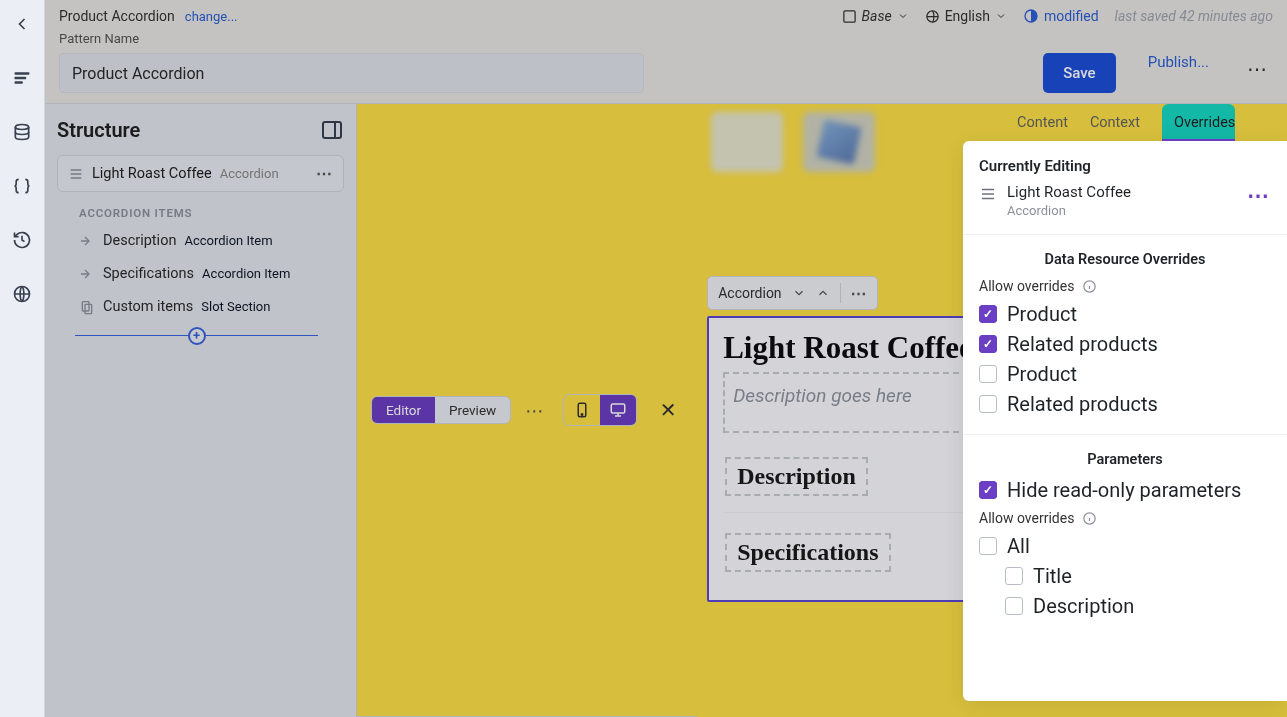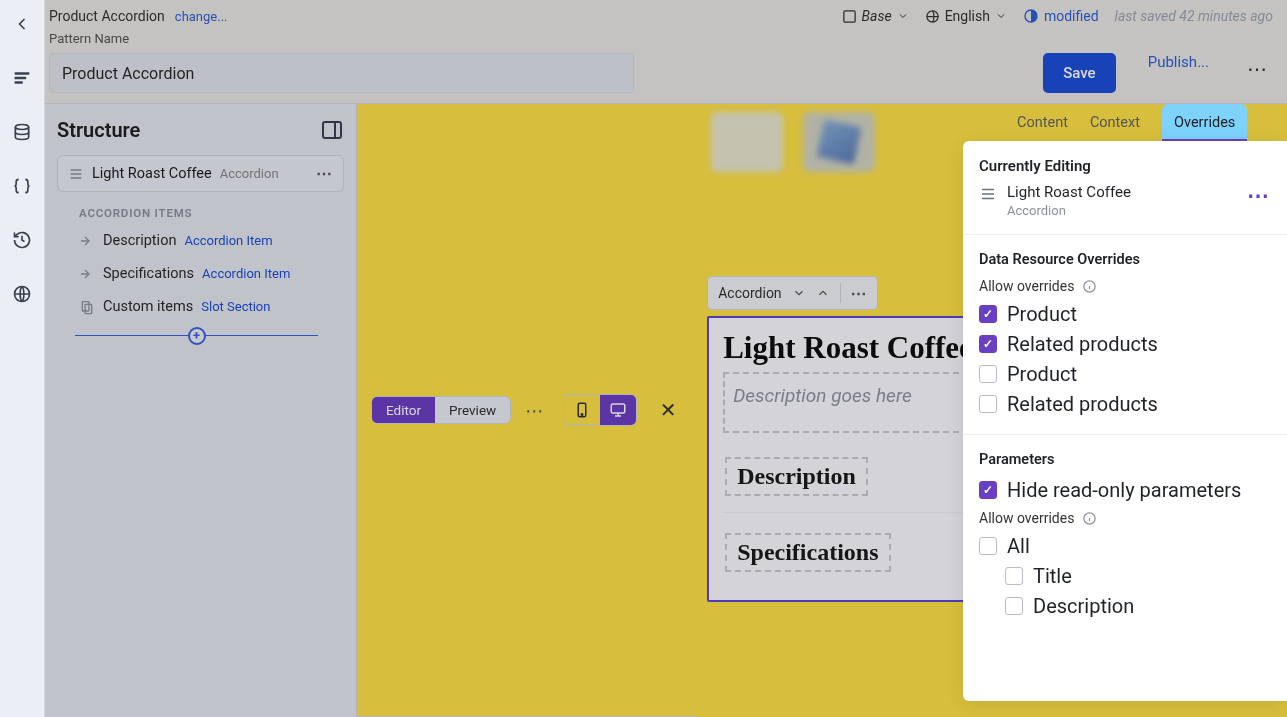--- a/index.html
+++ b/index.html
@@ -8,21 +8,21 @@
     
     .overlay { position:absolute; inset:0; background:rgba(0,0,0,0.15); pointer-events:none; }
 
     .left-rail { display:flex; flex-direction:column; align-items:center; width:45px; background:#ebeff5; border-right:1px solid #d0d4db; padding-top:10px; gap:26px; z-index:2; }
     .left-rail .rail-btn { display:flex; align-items:center; justify-content:center; width:28px; height:28px; color:#394150; }
     .left-rail svg { width:20px; height:20px; }
 
     .main { flex:1; display:flex; flex-direction:column; min-width:0; }
 
     
-    .header { padding:8px 14px 10px 4px; display:flex; flex-direction:column; gap:3px; position:relative; }
+    .header { padding:8px 14px 10px 14px; display:flex; flex-direction:column; gap:3px; position:relative; }
     .header-row1 { display:flex; align-items:center; gap:10px; font-size:14px; }
     .header-title { color:#333; }
     .header-change { color:#2c5fd5; font-size:13px; }
     .header-right { position:absolute; right:14px; top:8px; display:flex; align-items:center; gap:16px; font-size:14px; }
     .base-pill, .lang-pill, .mod-pill { display:flex; align-items:center; gap:5px; color:#333; font-size:14px; }
     .mod-pill svg { width:16px; height:16px; }
     .mod-pill { color:#2c5fd5; }
     .saved-text { color:#9ca3af; font-style:italic; }
     .pattern-label { font-size:13px; color:#555; margin-top:4px; }
     .pattern-name-row { display:flex; align-items:center; gap:14px; margin-top:4px; }
@@ -40,21 +40,21 @@
     .structure-head h2 { font-size:20px; font-weight:600; color:#222; }
     .structure-head .panel-icon { width:24px; height:24px; color:#394150; }
     .tree-card { margin-top:8px; }
     .tree-root { display:flex; align-items:center; gap:8px; border:1px solid #cfd3da; background:#e7ebf2; border-radius:6px; padding:8px 10px; }
     .tree-root .name { font-size:14.5px; color:#222; }
     .tree-root .type { font-size:13px; color:#888; }
     .tree-root .spacer { flex:1; }
     .tree-root .dots { color:#555; letter-spacing:1px; font-weight:700; }
     .group-label { font-size:11.5px; letter-spacing:.8px; color:#8b919b; margin:14px 0 4px 22px; font-weight:600; }
     .tree-item { display:flex; align-items:center; gap:8px; padding:8px 10px 8px 22px; font-size:14.5px; color:#2b2b2b; }
-    .tree-item .type { font-size:13px; color:#1d4ed8; }
+    .tree-item .type { font-size:13px; color:#0f172a; }
     .tree-item svg { width:16px; height:16px; color:#8c919a; flex-shrink:0; }
     .add-line { height:1px; background:#3a63dd; margin:12px 26px 0 18px; position:relative; }
     .add-line .plus { position:absolute; left:50%; top:50%; transform:translate(-50%,-50%); width:18px; height:18px; border-radius:50%; background:#e9edf4; border:2px solid #3a63dd; display:flex; align-items:center; justify-content:center; color:#3a63dd; font-size:13px; font-weight:700; }
 
     
     .canvas-col { flex:1; display:flex; flex-direction:row; min-width:0; background:#fde047; }
     .canvas-toolbar { display:flex; align-items:center; gap:10px; padding:10px 14px; border-bottom:1px solid #d0d4db; }
     .seg { display:flex; border:1px solid #cfd3da; border-radius:6px; overflow:hidden; }
     .seg .seg-btn { padding:5px 14px; font-size:13.5px; background:#e8ecf2; color:#333; }
     .seg .seg-btn.active { background:#6b3fc4; color:#fff; }
@@ -94,21 +94,21 @@
     
     .overrides-panel { position:absolute; right:0; top:141px; width:324px; bottom:16px; background:#fff; border-radius:6px 0 0 6px; box-shadow:0 4px 24px rgba(0,0,0,0.1); z-index:10; overflow-y:auto; padding:16px 16px 20px 16px; }
     .ovr-section-title { font-size:15px; font-weight:600; color:#1f2328; margin-bottom:8px; }
     .curr-block { display:flex; align-items:flex-start; justify-content:space-between; margin-bottom:16px; }
     .curr-left { display:flex; gap:10px; }
     .curr-ico { width:18px; height:18px; color:#6b7280; margin-top:2px; }
     .curr-name { font-size:15px; color:#1f2328; }
     .curr-type { font-size:13px; color:#8b919b; margin-top:2px; }
     .purple-dots { color:#6b3fc4; font-size:22px; letter-spacing:2px; font-weight:700; }
     .hr { height:1px; background:#edeff3; margin:6px -16px 16px -16px; }
-    .sub-title { font-size:14.5px; font-weight:600; color:#1f2328; margin:4px 0 10px 0; }
+    .sub-title { font-size:14.5px; font-weight:600; color:#1f2328; margin:4px 0 10px 0;text-align:center; }
     .row-with-info { display:flex; align-items:center; gap:8px; font-size:14px; color:#333; margin:8px 0; }
     .row-with-info svg { width:15px; height:15px; color:#8b919b; }
     .chk-row { display:flex; align-items:center; gap:10px; font-size:20px; color:#1f2328; margin:6px 0; }
     .chk { width:18px; height:18px; border:1.5px solid #b7bcc6; border-radius:3px; background:#fff; display:flex; align-items:center; justify-content:center; }
     .chk.checked { background:#6b3fc4; border-color:#6b3fc4; }
     .chk.checked::after { content:"✓"; color:#fff; font-size:12px; font-weight:700; }
     .indent { padding-left:26px; }
   </style>
 </head>
 <body>
@@ -312,21 +312,21 @@
       </div>
     </div>
   </div>
 </div>
 
 <div class="overlay"></div>
 
 <div class="rtabs" style="background:transparent;border:none;">
   <div class="rtab">Content</div>
   <div class="rtab">Context</div>
-  <div class="rtab active" style="background:#7dd3fc;border-radius:6px 6px 0 0;padding:10px 12px 8px 12px;margin-bottom:-1px">Overrides</div>
+  <div class="rtab active" style="background:#14b8a6;border-radius:6px 6px 0 0;padding:10px 0 8px 12px;margin-bottom:-1px">Overrides</div>
 </div>
 
 <div class="overrides-panel">
   <div class="ovr-section-title">Currently Editing</div>
   <div class="curr-block">
     <div class="curr-left">
       <div class="curr-ico">
         <svg viewBox="0 0 24 24" fill="none" stroke="currentColor" stroke-width="2">
             <path d="M4 6h16M4 12h16M4 18h16"></path>
           </svg>

